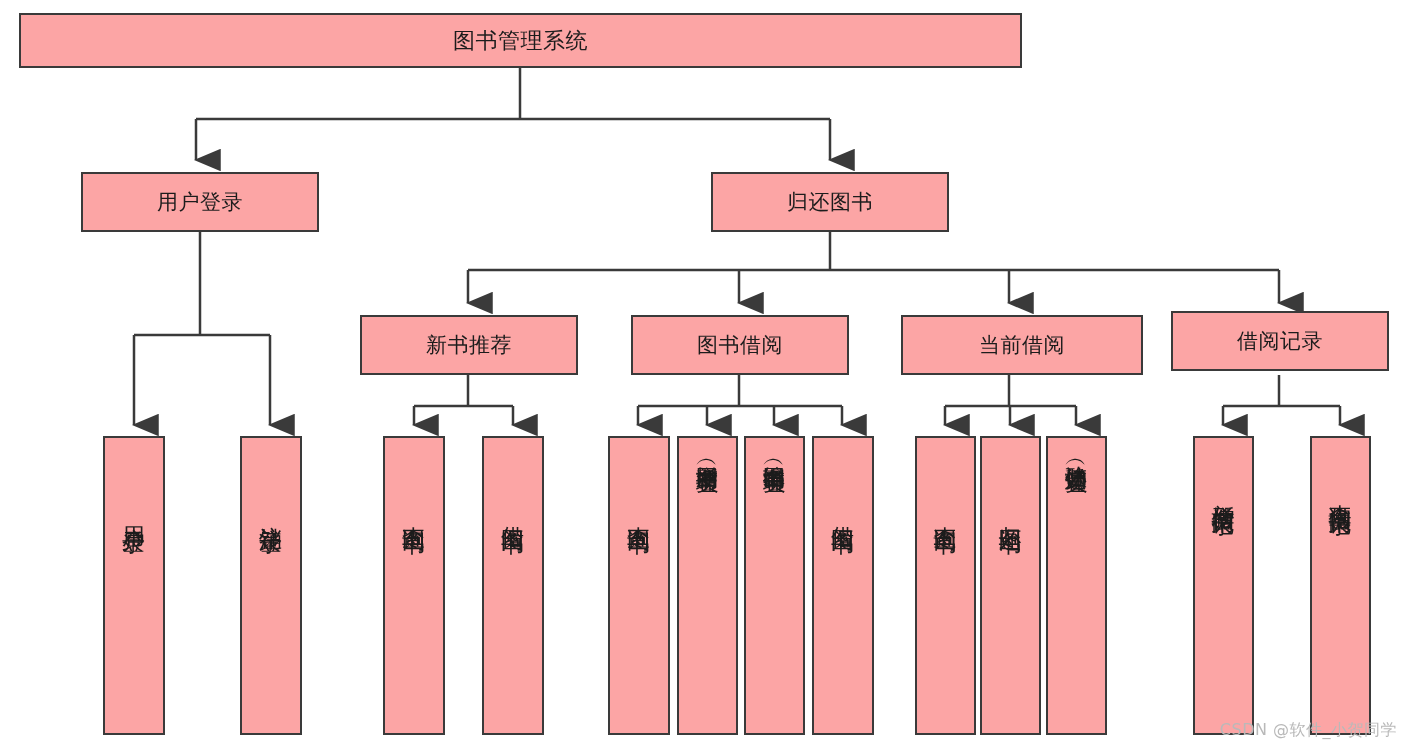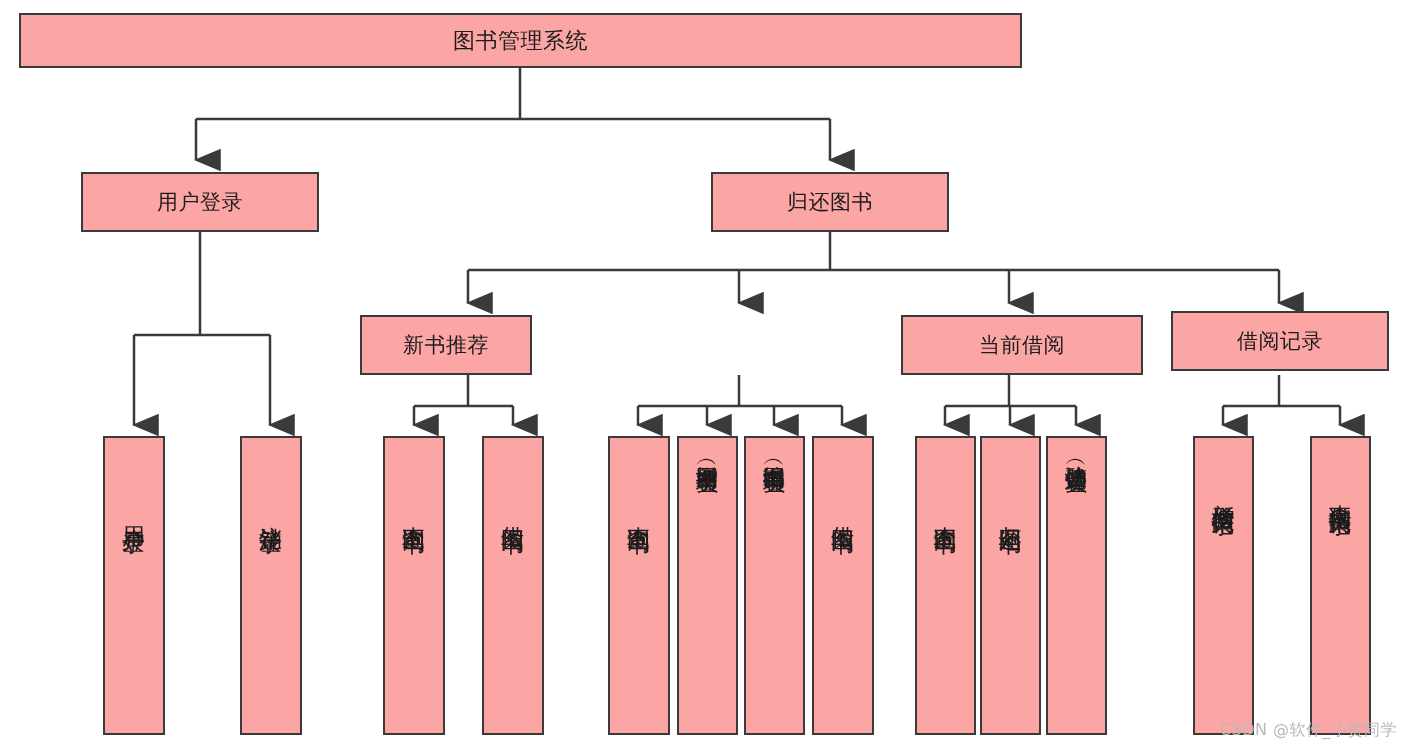--- a/index.html
+++ b/index.html
@@ -142,22 +142,25 @@
     <span class="lbl">图书管理系统</span>
   </div>
 
   <div class="node horiz" style="left:81px; top:172px; width:238px; height:60px;">
     <span class="lbl">用户登录</span>
   </div>
   <div class="node horiz" style="left:711px; top:172px; width:238px; height:60px;">
     <span class="lbl">归还图书</span>
   </div>
 
-  <div class="node horiz" style="left:360px; top:315px; width:172px; height:60px;">
+  <div class="node horiz" style="left:360px; top:315px; width:218px; height:60px;">
     <span class="lbl">新书推荐</span>
+  </div>
+  <div class="node horiz" style="left:631px; top:315px; width:218px; height:60px;">
+    <span class="lbl">图书借阅</span>
   </div>
   <div class="node horiz" style="left:901px; top:315px; width:242px; height:60px;">
     <span class="lbl">当前借阅</span>
   </div>
   <div class="node horiz" style="left:1171px; top:311px; width:218px; height:60px;">
     <span class="lbl">借阅记录</span>
   </div>
 
   <div class="node vert mid2" style="left:103px; top:436px; width:62px; height:299px;">
     <span class="lbl">用户登录</span>

